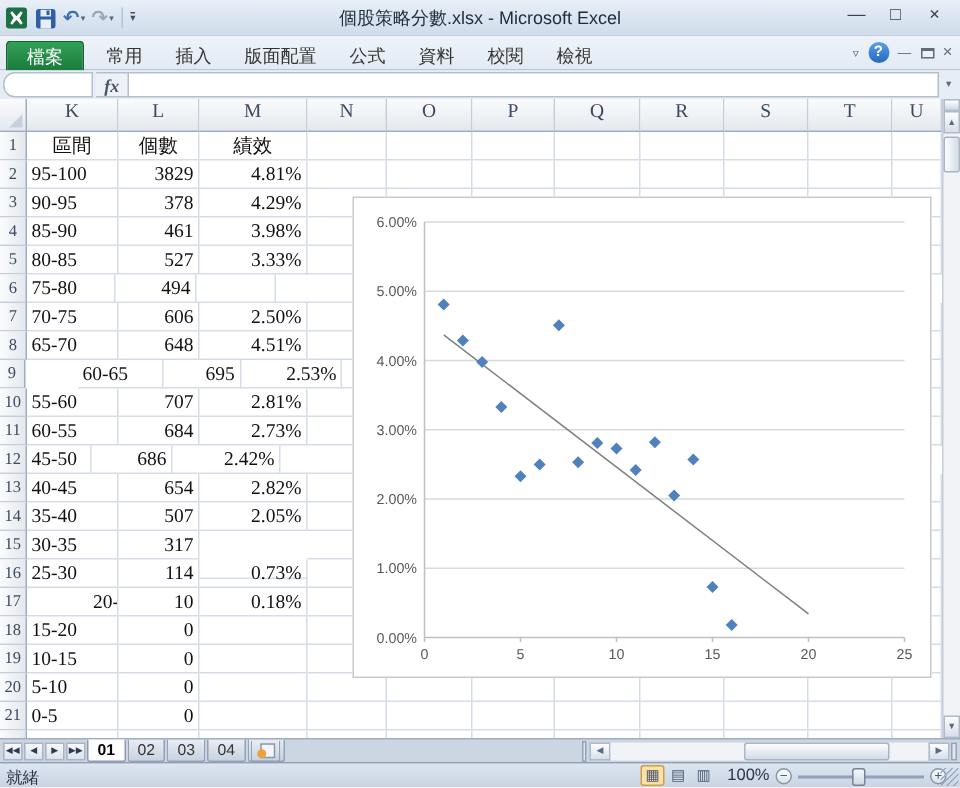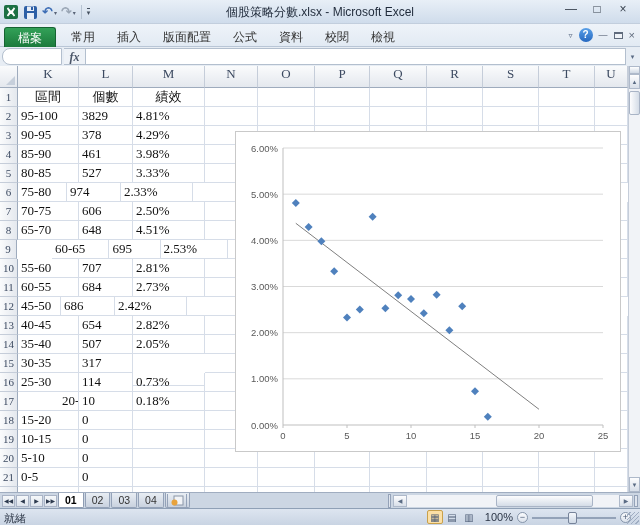--- a/index.html
+++ b/index.html
@@ -59,21 +59,21 @@
     font:13px "Liberation Serif","DejaVu Serif",serif; color:#3c4a61;
     background:linear-gradient(#fafbfc,#e4e8ee);
     border-right:1px solid #c5cdd9; border-bottom:1px solid #9eabbd; }
   .srow { display:flex; height:19px; }
   .rowhdr { width:18px; border-right:1px solid #9eabbd; border-bottom:1px solid #c5cdd9;
     background:linear-gradient(90deg,#fafbfc,#e4e8ee);
     font:11px "Liberation Serif","DejaVu Serif",serif; color:#3c4a61; text-align:center; line-height:18px; }
   .cell { border-right:1px solid #d6dde8; border-bottom:1px solid #d6dde8;
     font:13px "Liberation Serif","DejaVu Serif",serif; color:#111;
     line-height:18px; padding:0 3px; overflow:hidden; white-space:nowrap; }
-  .ctr { text-align:center; } .lft { text-align:left; } .rgt { }
+  .ctr { text-align:center; } .lft { text-align:left; } .rgt { text-align:right; }
 
   
   .chart { position:absolute; left:235px; top:131px; width:386px; height:321px;
     background:#fff; border:1px solid #c9c9c9; z-index:5; }
 
   
   .vsb { position:absolute; left:628px; top:66px; width:12px; height:426px;
     background:#f1f3f7; border-left:1px solid #c5cdd9; z-index:6; }
   .vsb-split { position:absolute; left:0; top:0; width:11px; height:8px;
     background:linear-gradient(#fff,#cfd8e4); border:1px solid #aeb9ca; }
@@ -273,23 +273,22 @@
         <div class="cell" style="width: 57px;"></div>
         <div class="cell" style="width: 55px;"></div>
         <div class="cell" style="width: 57px;"></div>
         <div class="cell" style="width: 56px;"></div>
         <div class="cell" style="width: 56px;"></div>
         <div class="cell" style="width: 56px;"></div>
         <div class="cell" style="width: 33px;"></div>
       </div>
       <div class="srow">
         <div class="rowhdr">6</div>
-        <div class="cell lft" style="width: 49px;">75-80</div>
-        <div class="cell rgt" style="width: 54px;">974</div>
-        <div class="cell rgt" style="width: 72px;">2.33%</div>
+        <div class="cell lft" style="width: 59px;">75-80</div>
+        <div class="cell rgt" style="width: 54px;">494</div>
         <div class="cell" style="width: 53px;"></div>
         <div class="cell" style="width: 57px;"></div>
         <div class="cell" style="width: 55px;"></div>
         <div class="cell" style="width: 57px;"></div>
         <div class="cell" style="width: 56px;"></div>
         <div class="cell" style="width: 56px;"></div>
         <div class="cell" style="width: 56px;"></div>
         <div class="cell" style="width: 33px;"></div>
       </div>
       <div class="srow">

